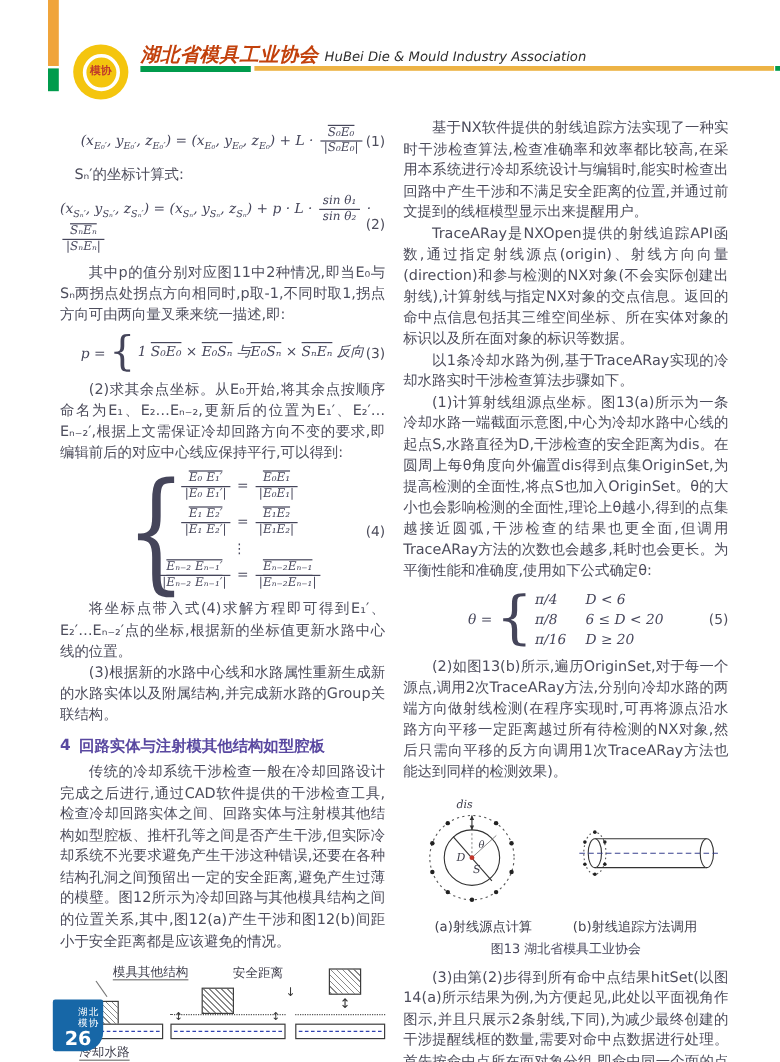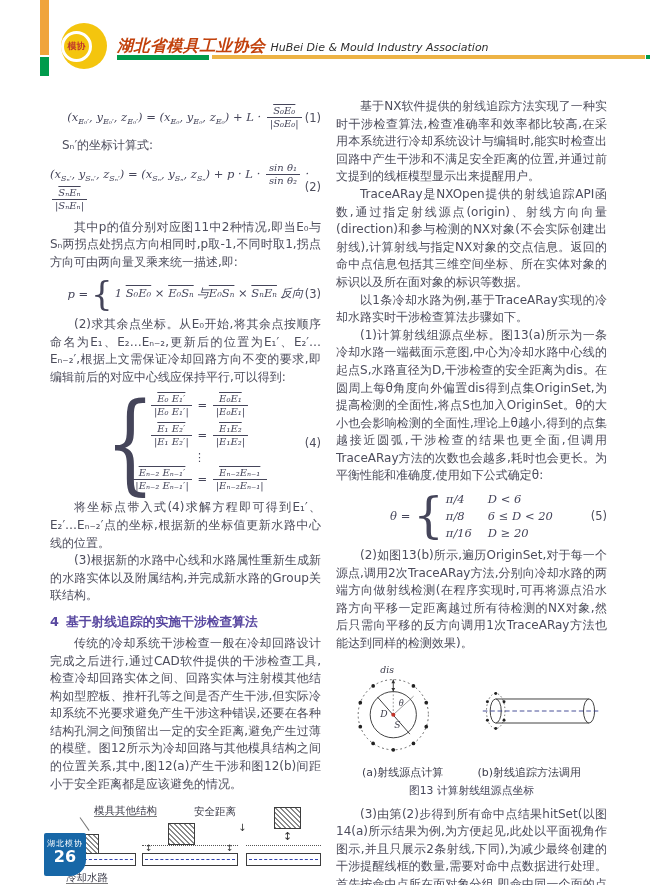--- a/index.html
+++ b/index.html
@@ -5,22 +5,22 @@
   * { box-sizing: border-box; }
   html,body { margin:0; padding:0; }
   body {
     width:650px; height:885px; background:#ffffff; overflow:hidden; position:relative;
     font-family:"DejaVu Sans","Liberation Sans",sans-serif;
     color:#4d4d5c;
   }
   
   .vbar-orange { position:absolute; left:40px; top:0; width:9px; height:55px; background:#F0A43B; }
   .vbar-green  { position:absolute; left:40px; top:57px; width:9px; height:19px; background:#009B4C; }
-  .logo { position:absolute; left:61px; top:23px; width:46px; height:46px; border-radius:50%;
-          background:#F4C50E; display:flex; align-items:center; }
+  .logo { position:absolute; left:61px; top:37px; width:46px; height:46px; border-radius:50%;
+          background:#F4C50E; display:flex; align-items:center; justify-content:center; }
   .logo-inner { width:31px; height:31px; border-radius:50%; background:#F4C50E; border:3px solid #ffffff;
           display:flex; align-items:center; justify-content:center; }
   .logo-glyph { font-size:9px; font-weight:bold; color:#C03A2B; line-height:1; }
   .head-text { position:absolute; left:117px; top:36px; white-space:nowrap; }
   .org-cn { font-size:16px; font-weight:bold; font-style:italic; color:#c2410c; letter-spacing:0.5px; }
   .org-en { font-size:11px; font-style:italic; color:#2e2e2e; margin-left:5px; }
   .hbar-green  { position:absolute; left:117px; top:55px; width:92px;  height:5px; background:#009B4C; }
   .hbar-yellow { position:absolute; left:212px; top:55px; width:433px; height:4px; background:#EDB345; }
   .hbar-cap    { position:absolute; left:646px; top:55px; width:4px;   height:4px; background:#009B4C; }
   
@@ -80,21 +80,21 @@
   .safe-arrow { left:188px; top:20px; font-size:10px; }
   .figcap { text-align:center; font-size:10.8px; color:#45455a; margin-top:4px; }
   
   .fig13 { margin:6px 0 8px; }
   .fig13-canvas { display:flex; justify-content:center; align-items:center; gap:16px; }
   .f13-subs { display:flex; justify-content:center; gap:34px; font-size:11px; color:#3f3f4d; margin-top:2px; }
   .svgtext { font-family:"DejaVu Serif",serif; font-style:italic; fill:#3c3c4a; }
   
   .page-badge { position:absolute; left:44px; top:833px; width:42px; height:43px; background:#1767A7;
                 border-radius:2px 2px 16px 2px; color:#fff; text-align:center; }
-  .badge-top { font-size:8px; letter-spacing:1px; margin-top:6px; line-height:9px; }
+  .badge-top { font-size:8px; letter-spacing:1px; margin-top:6px; line-height:9px;margin-left:18px; }
   .badge-num { font-size:16px; font-weight:bold; line-height:18px; }
 </style>
 </head>
 <body>
 
 <div class="vbar-orange"></div>
 <div class="vbar-green"></div>
 <div class="logo">
   <div class="logo-inner">
     <span class="logo-glyph">模协</span>
@@ -163,21 +163,21 @@
               <span class="num"><span class="vec">Eₙ₋₂Eₙ₋₁</span></span>
               <span class="den">|<span class="vec">Eₙ₋₂Eₙ₋₁</span>|</span>
             </span></span>
       </span>
       <span class="eq-num">(4)</span>
     </div>
     <p class="para">将坐标点带入式(4)求解方程即可得到E₁′、E₂′…Eₙ₋₂′点的坐标,根据新的坐标值更新水路中心线的位置。</p>
     <p class="para">(3)根据新的水路中心线和水路属性重新生成新的水路实体以及附属结构,并完成新水路的Group关联结构。</p>
     <h4 class="sec-head">
       <span>4</span>
-      <span>基于射线追踪的实施干涉检查算法</span>
+      <span>回路实体与注射模其他结构如型腔板</span>
     </h4>
     <p class="para">传统的冷却系统干涉检查一般在冷却回路设计完成之后进行,通过CAD软件提供的干涉检查工具,检查冷却回路实体之间、回路实体与注射模其他结构如型腔板、推杆孔等之间是否产生干涉,但实际冷却系统不光要求避免产生干涉这种错误,还要在各种结构孔洞之间预留出一定的安全距离,避免产生过薄的模壁。图12所示为冷却回路与其他模具结构之间的位置关系,其中,图12(a)产生干涉和图12(b)间距小于安全距离都是应该避免的情况。</p>
 
     <figure class="fig12" style="margin-left:0;margin-right:0;">
       <div class="f12-canvas">
 
         <span class="f12-lab lab-struct">模具其他结构</span>
         <div class="ldr ldr1"></div>
         <div class="hbox box-a"></div>
         <div class="chan chan-a">
@@ -268,21 +268,21 @@
           <line x1="30" y1="49" x2="131" y2="49" stroke="#333" stroke-width="1"></line>
           <ellipse cx="30" cy="36" rx="6" ry="13" fill="#ffffff" stroke="#333" stroke-width="1"></ellipse>
           <ellipse cx="131" cy="36" rx="6" ry="13" fill="#ffffff" stroke="#333" stroke-width="1"></ellipse>
           <line x1="16" y1="36" x2="144" y2="36" stroke="#39418F" stroke-width="1" stroke-dasharray="5,3"></line>
         </svg>
       </div>
       <div class="f13-subs">
         <span>(a)射线源点计算</span>
         <span>(b)射线追踪方法调用</span>
       </div>
-      <figcaption class="figcap">图13 计算射线组源点坐标</figcaption>
+      <figcaption class="figcap">图13 湖北省模具工业协会</figcaption>
     </figure>
 
     <p class="para">(3)由第(2)步得到所有命中点结果hitSet(以图14(a)所示结果为例,为方便起见,此处以平面视角作图示,并且只展示2条射线,下同),为减少最终创建的干涉提醒线框的数量,需要对命中点数据进行处理。首先按命中点所在面对象分组,即命中同一个面的点归为一组</p>
   </section>
 </main>
 
 <div class="page-badge">
   <div class="badge-top">湖北模协</div>
   <div class="badge-num">26</div>
 </div>

